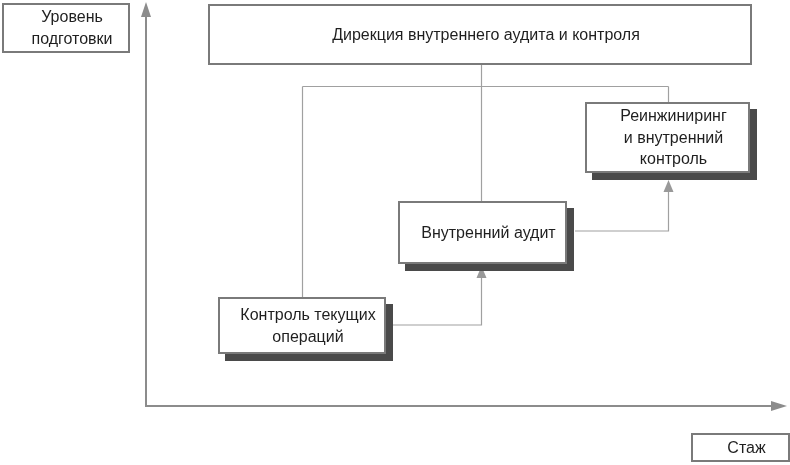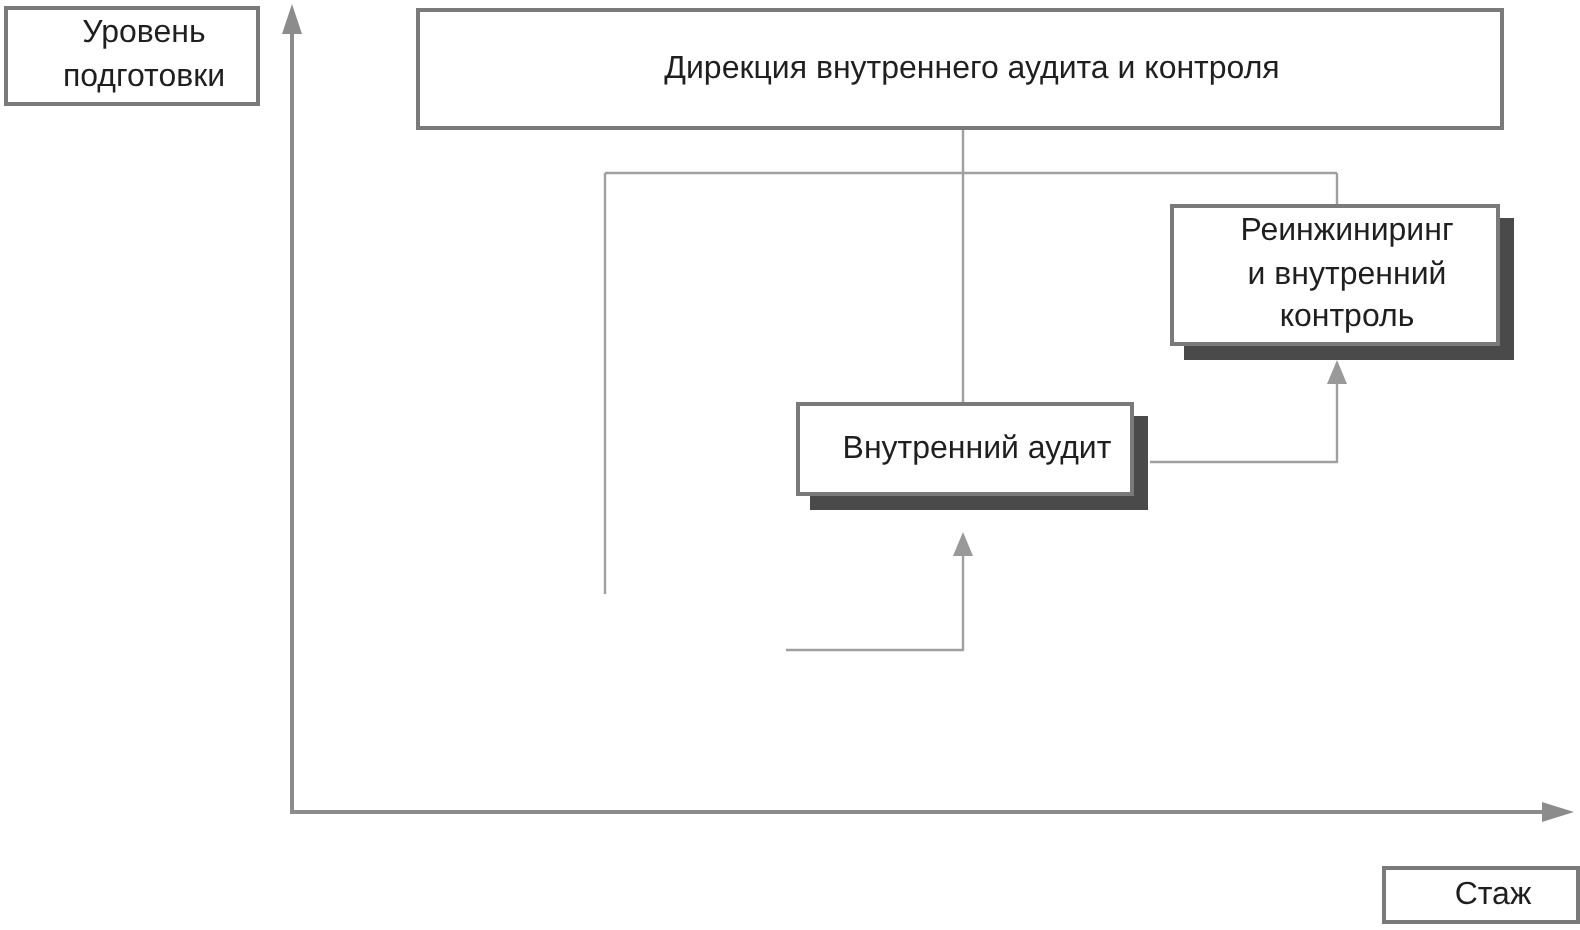--- a/index.html
+++ b/index.html
@@ -22,21 +22,21 @@
     text-align:center;
     color:#1f1f1f;
     font-size:16px;
     line-height:1.35;
   }
   .box .label{white-space:pre-line;padding:0 6px;margin-left:12px;}
   .shadowed{box-shadow:7px 7px 0 0 #4a4a4a;}
   .box-uroven   {left:2px;  top:3px;  width:128px;height:50px;}
   .box-direk    {left:208px;top:4px;  width:544px;height:61px;}
   .box-reinzh   {left:585px;top:102px;width:165px;height:71px;}
-  .box-vnutr    {left:398px;top:201px;width:169px;height:47px;}
+  .box-vnutr    {left:398px;top:201px;width:169px;height:63px;}
   .box-kontrol  {left:218px;top:297px;width:168px;height:57px;}
   .box-stazh    {left:691px;top:433px;width:99px; height:29px;}
 </style>
 </head>
 <body>
 
 <div class="canvas">
 
   <svg class="layer" width="790" height="465" viewBox="0 0 790 465">
 
@@ -67,18 +67,22 @@
   <div class="box shadowed box-reinzh">
     <span class="label">Реинжиниринг
 и внутренний
 контроль</span>
   </div>
 
   <div class="box shadowed box-vnutr">
     <span class="label">Внутренний аудит</span>
   </div>
 
+  <div class="box shadowed box-kontrol">
+    <span class="label">Контроль текущих
+операций</span>
+  </div>
 
   <div class="box box-stazh">
     <span class="label">Стаж</span>
   </div>
 
 </div>
 
 </body></html>

